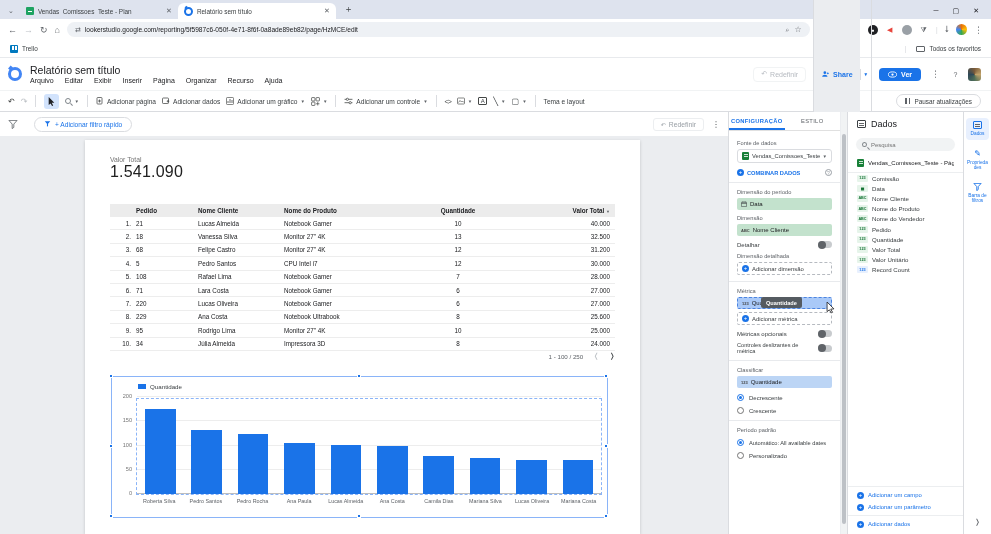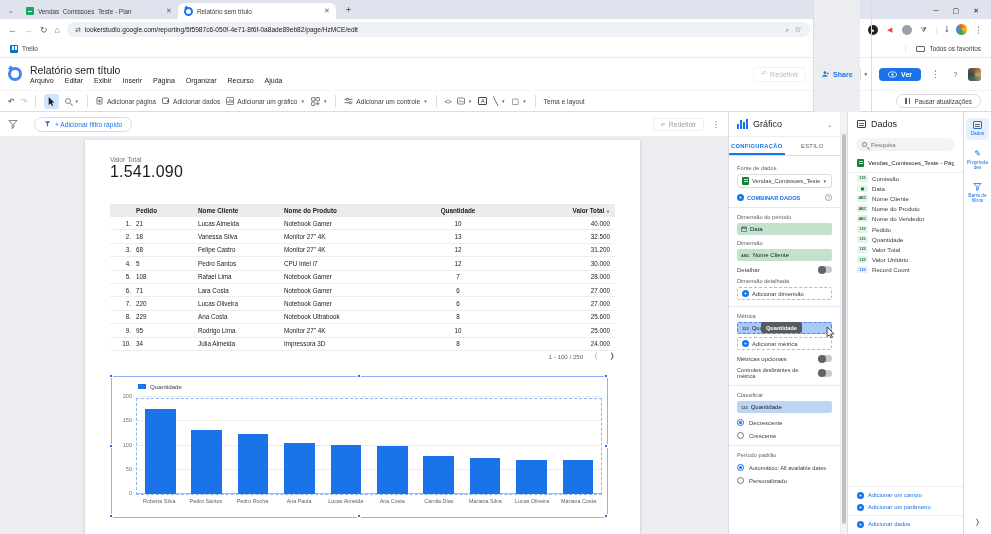--- a/index.html
+++ b/index.html
@@ -567,30 +567,20 @@
               <div class="handle" style="left:calc(50% - 3px);top:calc(100% - 3px)"></div>
               <div class="handle" style="left:calc(100% - 3px);top:calc(100% - 3px)"></div>
             </div>
         </div>
 
       </div>
     </div>
   </div>
 
   <div class="props">
-    <div class="pp-head">
-      <span class="chart-ic">
-          <i style="height:5px"></i>
-          <i style="height:9px"></i>
-          <i style="height:7px"></i>
-          <i style="height:10px"></i>
-        </span>
-      <span class="pp-title">Gráfico</span>
-      <span style="font-size:6px;color:#5f6368">⌄</span>
-    </div>
     <div class="pp-tabs">
       <span class="pp-tab on">CONFIGURAÇÃO</span>
       <span class="pp-tab">ESTILO</span>
     </div>
     <div class="pp-body">
       <div class="plabel">Fonte de dados</div>
       <div class="src-select">
         <span class="sheets-ic"></span>
         <span class="sp">Vendas_Comissoes_Teste - P...</span>
         <span style="font-size:4.5px;color:#5f6368">▼</span>

